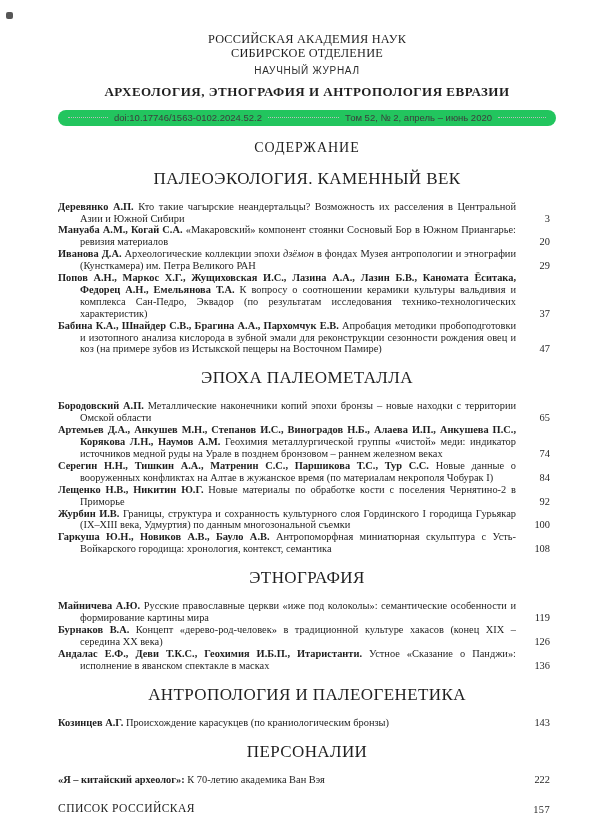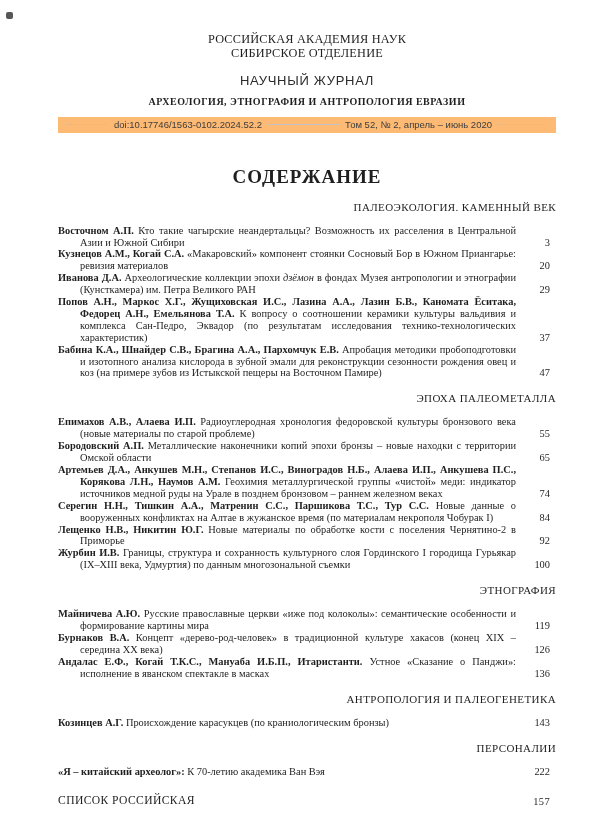--- a/index.html
+++ b/index.html
@@ -20,50 +20,50 @@
   }
 
   .content-col { width: 498px; margin-left: 58px; }
 
   .center { text-align: center; }
 
   .org-line { font-size: 12.3px; line-height: 14.3px; letter-spacing: .2px; }
 
   .journal-type {
     font-family: "Liberation Sans", sans-serif;
-    font-size: 13px; letter-spacing: .7px; color: #2b2b2b;
-    margin-top: 12px;
+    font-size: 10px; letter-spacing: .7px; color: #2b2b2b;
+    margin-top: 4px;
   }
 
   .journal-title {
-    font-size: 10px; font-weight: bold; letter-spacing: .5px;
+    font-size: 13px; font-weight: bold; letter-spacing: .5px;
     margin-top: 8px; white-space: nowrap;
   }
 
   .doi-bar {
     margin-top: 10px;
     height: 16px;
     display: flex; align-items: center;
     font-family: "Liberation Sans", sans-serif;
     font-size: 9.5px; color: #3c3c3c;
     padding: 0 4px; box-sizing: border-box;
   }
   .leader { border-top: 1px dotted #bdbdbd; height: 0; align-self: center; margin: 0 6px; }
   .leader-a { width: 40px; }
   .leader-b { flex: 1 1 auto; }
   .leader-c { width: 48px; }
 
   .contents-title {
-    font-size: 19px; font-weight: bold; letter-spacing: 1px;
-    margin-top: 33px;
+    font-size: 14px; font-weight: normal; letter-spacing: 1px;
+    margin-top: 14px;
   }
 
   .section-heading {
-    text-align: right;
-    font-size: 11px; letter-spacing: .4px;
+    text-align: center;
+    font-size: 17px; letter-spacing: .4px;
     margin: 13px 0 12px;
   }
 
   .toc-entry {
     position: relative;
     font-size: 10.4px; line-height: 11.9px;
     text-align: justify;
     padding-left: 22px; text-indent: -22px;
     padding-right: 40px;
     box-sizing: border-box;
@@ -89,72 +89,72 @@
 
 <div class="page">
   <div class="scan-artifact"></div>
 
   <div class="content-col">
     <div class="center org-line">РОССИЙСКАЯ АКАДЕМИЯ НАУК</div>
     <div class="center org-line">СИБИРСКОЕ ОТДЕЛЕНИЕ</div>
     <div class="center journal-type">НАУЧНЫЙ ЖУРНАЛ</div>
     <div class="center journal-title">АРХЕОЛОГИЯ, ЭТНОГРАФИЯ И АНТРОПОЛОГИЯ ЕВРАЗИИ</div>
 
-    <div class="doi-bar" id="doi-bar" style="background: #fdba74;">
+    <div class="doi-bar" id="doi-bar" style="background: #22c55e; border-radius: 8px;">
       <span class="leader leader-a"></span>
       <span class="doi-text">doi:10.17746/1563-0102.2024.52.2</span>
       <span class="leader leader-b"></span>
       <span class="issue-text">Том 52, № 2, апрель – июнь 2020</span>
       <span class="leader leader-c"></span>
     </div>
 
     <div class="center contents-title">СОДЕРЖАНИЕ</div>
 
     <div id="toc-root">
   <div class="section">
     <div class="section-heading">ПАЛЕОЭКОЛОГИЯ. КАМЕННЫЙ ВЕК</div>
     <div class="entries">
-  <div class="toc-entry"><span class="authors">Восточном А.П. </span><span class="etitle">Кто такие чагырские неандертальцы? Возможность их расселения в Центральной Азии и Южной Сибири</span><span class="pagenum">3</span></div>
+  <div class="toc-entry"><span class="authors">Деревянко А.П. </span><span class="etitle">Кто такие чагырские неандертальцы? Возможность их расселения в Центральной Азии и Южной Сибири</span><span class="pagenum">3</span></div>
 
-  <div class="toc-entry"><span class="authors">Кузнецов А.М., Когай С.А. </span><span class="etitle">«Макаровский» компонент стоянки Сосновый Бор в Южном Приангарье: ревизия материалов</span><span class="pagenum">20</span></div>
+  <div class="toc-entry"><span class="authors">Мануаба А.М., Когай С.А. </span><span class="etitle">«Макаровский» компонент стоянки Сосновый Бор в Южном Приангарье: ревизия материалов</span><span class="pagenum">20</span></div>
 
   <div class="toc-entry"><span class="authors">Иванова Д.А. </span><span class="etitle"><span>Археологические коллекции эпохи </span><span class="em">дзёмон</span><span> в фондах Музея антропологии и этнографии (Кунсткамера) им. Петра Великого РАН</span></span><span class="pagenum">29</span></div>
 
   <div class="toc-entry"><span class="authors">Попов А.Н., Маркос Х.Г., Жущиховская И.С., Лазина А.А., Лазин Б.В., Каномата Ёситака, Федорец А.Н., Емельянова Т.А. </span><span class="etitle">К вопросу о соотношении керамики культуры вальдивия и комплекса Сан-Педро, Эквадор (по результатам исследования технико-технологических характеристик)</span><span class="pagenum">37</span></div>
 
   <div class="toc-entry"><span class="authors">Бабина К.А., Шнайдер С.В., Брагина А.А., Пархомчук Е.В. </span><span class="etitle">Апробация методики пробоподготовки и изотопного анализа кислорода в зубной эмали для реконструкции сезонности рождения овец и коз (на примере зубов из Истыкской пещеры на Восточном Памире)</span><span class="pagenum">47</span></div>
 </div>
   </div>
 
   <div class="section">
     <div class="section-heading">ЭПОХА ПАЛЕОМЕТАЛЛА</div>
     <div class="entries">
-  <div class="toc-entry"><span class="authors">Епимахов А.В., Алаева И.П. </span><span class="etitle">Радиоуглеродная хронология федоровской культуры бронзового века (новые материалы по старой проблеме)</span><span class="pagenum">55</span></div>
 
   <div class="toc-entry"><span class="authors">Бородовский А.П. </span><span class="etitle">Металлические наконечники копий эпохи бронзы – новые находки с территории Омской области</span><span class="pagenum">65</span></div>
 
   <div class="toc-entry"><span class="authors">Артемьев Д.А., Анкушев М.Н., Степанов И.С., Виноградов Н.Б., Алаева И.П., Анкушева П.С., Корякова Л.Н., Наумов А.М. </span><span class="etitle">Геохимия металлургической группы «чистой» меди: индикатор источников медной руды на Урале в позднем бронзовом – раннем железном веках</span><span class="pagenum">74</span></div>
 
   <div class="toc-entry"><span class="authors">Серегин Н.Н., Тишкин А.А., Матренин С.С., Паршикова Т.С., Тур С.С. </span><span class="etitle">Новые данные о вооруженных конфликтах на Алтае в жужанское время (по материалам некрополя Чобурак I)</span><span class="pagenum">84</span></div>
 
   <div class="toc-entry"><span class="authors">Лещенко Н.В., Никитин Ю.Г. </span><span class="etitle">Новые материалы по обработке кости с поселения Чернятино-2 в Приморье</span><span class="pagenum">92</span></div>
 
   <div class="toc-entry"><span class="authors">Журбин И.В. </span><span class="etitle">Границы, структура и сохранность культурного слоя Гординского I городища Гурьякар (IX–XIII века, Удмуртия) по данным многозональной съемки</span><span class="pagenum">100</span></div>
 
+  <div class="toc-entry"><span class="authors">Гаркуша Ю.Н., Новиков А.В., Бауло А.В. </span><span class="etitle">Антропоморфная миниатюрная скульптура с Усть-Войкарского городища: хронология, контекст, семантика</span><span class="pagenum">108</span></div>
 </div>
   </div>
 
   <div class="section">
     <div class="section-heading">ЭТНОГРАФИЯ</div>
     <div class="entries">
   <div class="toc-entry"><span class="authors">Майничева А.Ю. </span><span class="etitle">Русские православные церкви «иже под колоколы»: семантические особенности и формирование картины мира</span><span class="pagenum">119</span></div>
 
   <div class="toc-entry"><span class="authors">Бурнаков В.А. </span><span class="etitle">Концепт «дерево-род-человек» в традиционной культуре хакасов (конец XIX – середина XX века)</span><span class="pagenum">126</span></div>
 
-  <div class="toc-entry"><span class="authors">Андалас Е.Ф., Когай Т.К.С., Мануаба И.Б.П., Итаристанти. </span><span class="etitle">Устное «Сказание о Панджи»: исполнение в яванском спектакле в масках</span><span class="pagenum">136</span></div>
+  <div class="toc-entry"><span class="authors">Андалас Е.Ф., Деви Т.К.С., Геохимия И.Б.П., Итаристанти. </span><span class="etitle">Устное «Сказание о Панджи»: исполнение в яванском спектакле в масках</span><span class="pagenum">136</span></div>
 </div>
   </div>
 
   <div class="section">
     <div class="section-heading">АНТРОПОЛОГИЯ И ПАЛЕОГЕНЕТИКА</div>
     <div class="entries">
   <div class="toc-entry"><span class="authors">Козинцев А.Г. </span><span class="etitle">Происхождение карасукцев (по краниологическим бронзы)</span><span class="pagenum">143</span></div>
 </div>
   </div>
 

